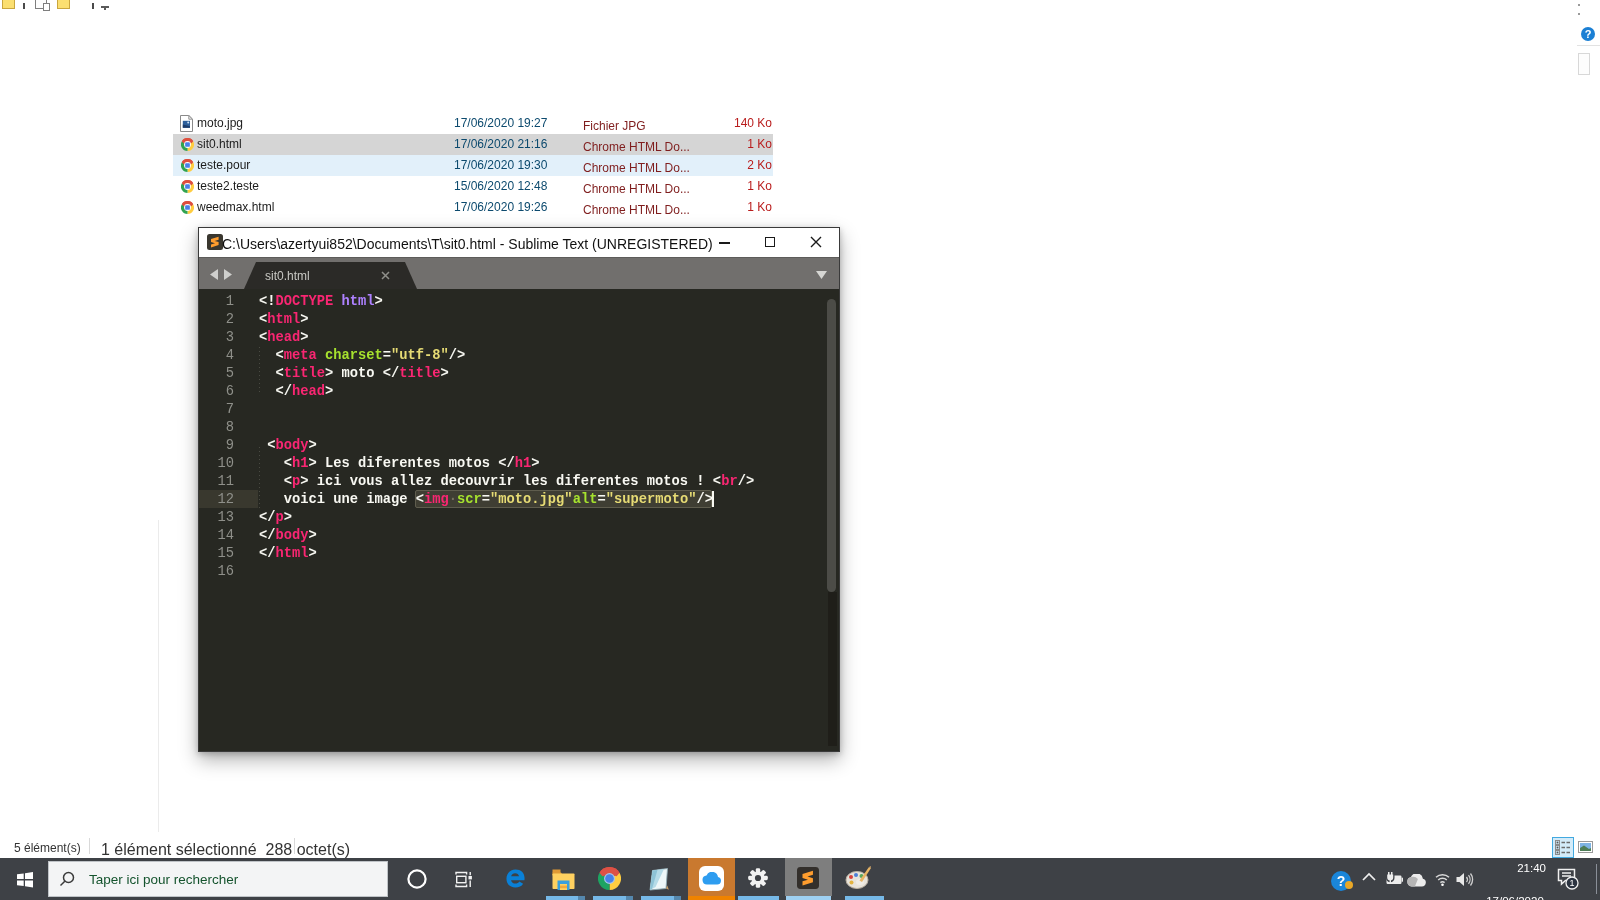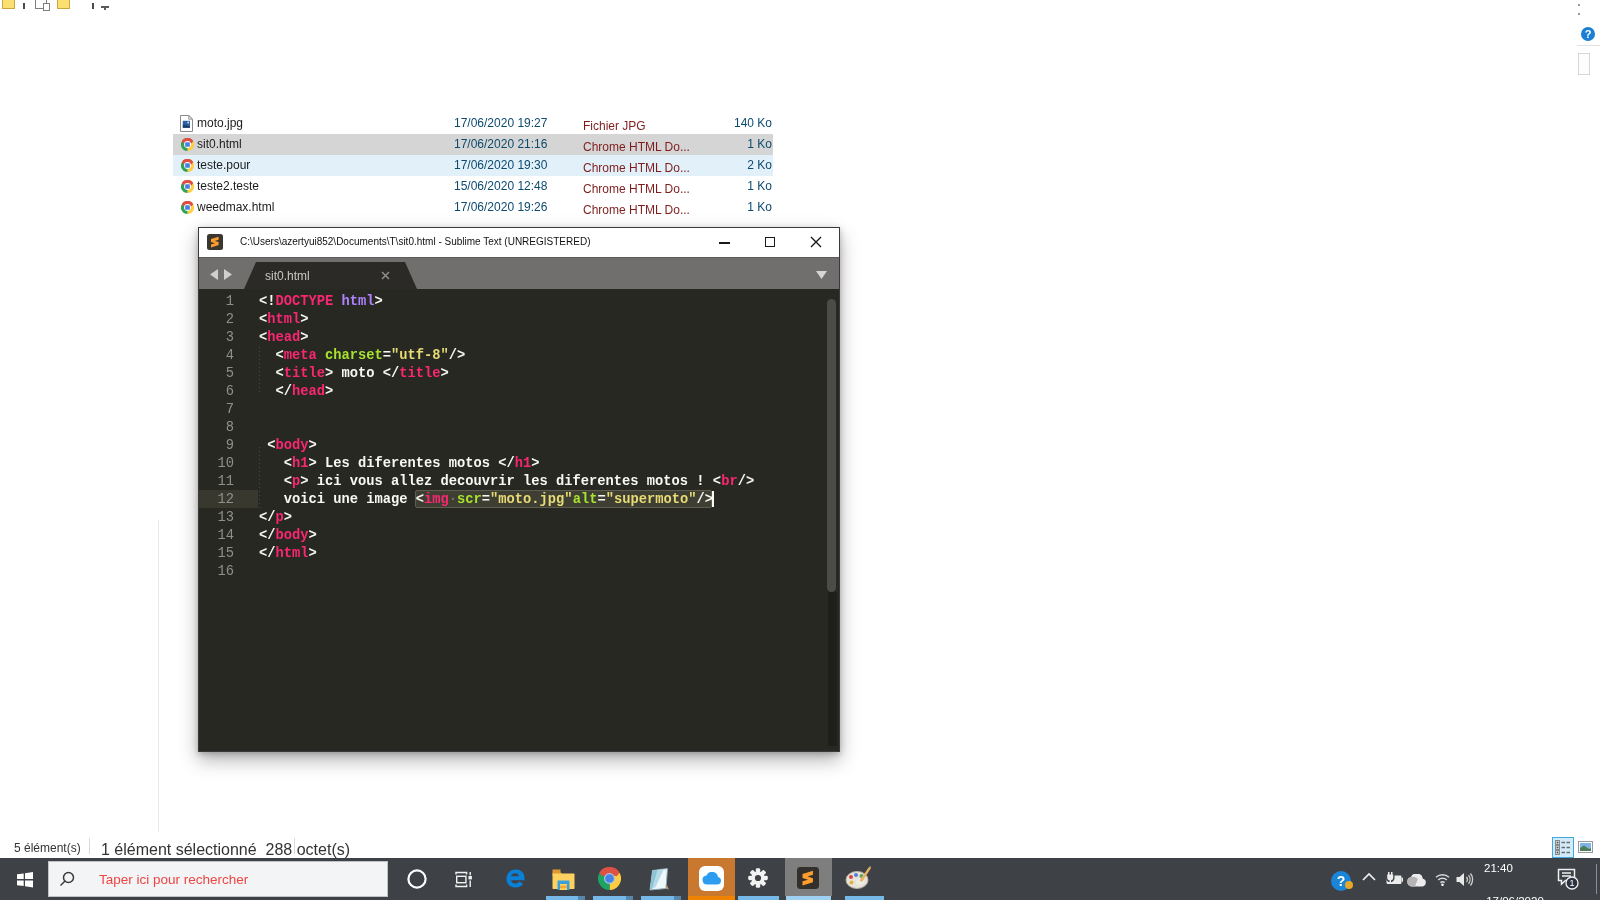--- a/index.html
+++ b/index.html
@@ -4,28 +4,28 @@
 <style>
   html,body{margin:0;padding:0;}
   #screen{position:relative;width:1600px;height:900px;background:#ffffff;overflow:hidden;
     font-family:"Liberation Sans",sans-serif;}
   .abs{position:absolute;}
   
   .frow{position:absolute;left:173px;width:600px;height:21px;}
   .fname{position:absolute;left:24px;top:3px;font-size:12px;color:#1c1c1c;}
   .fdate{position:absolute;left:281px;top:3px;font-size:12px;color:#0c4a6e;}
   .ftype{position:absolute;left:410px;top:6px;font-size:12px;color:#7f1d1d;}
-  .fsize{position:absolute;left:500px;top:3px;width:99px;text-align:right;font-size:12px;color:#0c4a6e;}
+  .fsize{position:absolute;left:500px;top:3px;width:99px;text-align:right;font-size:12px;color:#b91c1c;}
   .ficon{position:absolute;left:8px;top:4px;width:13px;height:13px;}
   
   #win{position:absolute;left:198px;top:227px;width:640px;height:523px;background:#272822;
        border:1px solid #3a3a3a;box-shadow:0 8px 18px rgba(0,0,0,.30),0 2px 6px rgba(0,0,0,.22);}
   #titlebar{position:absolute;left:199px;top:228px;width:640px;height:30px;background:#ffffff;}
   #tabbar{position:absolute;left:199px;top:258px;width:640px;height:31px;background:#716f6d;}
-  #title-text{position:absolute;left:240px;top:236px;font-size:10px;color:#111;white-space:pre;}
+  #title-text{position:absolute;left:222px;top:236px;font-size:14px;color:#111;white-space:pre;}
   .codepre{position:absolute;margin:0;font-family:"Liberation Mono",monospace;
            font-size:13.75px;line-height:18px;white-space:pre;font-weight:bold;letter-spacing:0;}
   .w{color:#f8f8f2}.p{color:#f92672}.g{color:#a6e22e}.y{color:#e6db74}.v{color:#ae81ff}.d{color:#75715e}
   
   #taskbar{position:absolute;left:0;top:858px;width:1600px;height:42px;background:#3e4146;}
   #searchbox{position:absolute;left:48px;top:861px;width:340px;height:36px;background:#f3f4f5;border:1px solid #bfc3c7;box-sizing:border-box;}
   .tbtext{color:#fff;font-size:12px;}
 </style>
 </head>
 <body>
@@ -224,21 +224,21 @@
     <path d="M0 2.3 L6.7 1.4 L6.7 7.1 L0 7.1 Z" fill="#fff"></path>
     <path d="M8 1.2 L16 0.1 L16 7.1 L8 7.1 Z" fill="#fff"></path>
     <path d="M0 8.4 L6.7 8.4 L6.7 14.1 L0 13.2 Z" fill="#fff"></path>
     <path d="M8 8.4 L16 8.4 L16 15.4 L8 14.3 Z" fill="#fff"></path>
   </svg>
 
   <svg class="abs" style="left:59px;top:871px;" width="16" height="16" viewBox="0 0 16 16">
     <circle cx="9.5" cy="6.5" r="5" fill="none" stroke="#3b3b3b" stroke-width="1.5"></circle>
     <path d="M5.8 10.2 L1.5 14.5" stroke="#3b3b3b" stroke-width="1.5"></path>
   </svg>
-  <div class="abs" style="left:89px;top:872px;font-size:13.5px;color:#ef4444;margin-left:10px;">Taper ici pour rechercher</div>
+  <div class="abs" style="left:89px;top:872px;font-size:13.5px;color:#14532d;">Taper ici pour rechercher</div>
 
   <svg class="abs" style="left:407px;top:869px;" width="20" height="20" viewBox="0 0 20 20">
     <circle cx="10" cy="10" r="8.6" fill="none" stroke="#ffffff" stroke-width="2.2"></circle>
   </svg>
 
   <svg class="abs" style="left:455px;top:871px;" width="18" height="17" viewBox="0 0 18 17">
     <path d="M1 3.6 v-2.1 h10.6 v2.1" fill="none" stroke="#f2f2f2" stroke-width="1.4"></path>
     <rect x="1.7" y="5.3" width="9.2" height="6.4" fill="none" stroke="#f2f2f2" stroke-width="1.4"></rect>
     <path d="M1 13.4 v2.1 h10.6 v-2.1" fill="none" stroke="#f2f2f2" stroke-width="1.4"></path>
     <path d="M15.2 1 v3.2 M15.2 9.5 v6.5" stroke="#f2f2f2" stroke-width="1.4"></path>
@@ -351,21 +351,21 @@
     <circle cx="8.5" cy="12.7" r="1.3" fill="#fff"></circle>
   </svg>
 
   <svg class="abs" style="left:1456px;top:872px;" width="18" height="15" viewBox="0 0 18 15">
     <path d="M0.5 5 h3 L8 1 v13 L3.5 10 h-3 z" fill="#e8e8e8"></path>
     <path d="M10.5 5 a4 4 0 0 1 0 5" fill="none" stroke="#cfcfcf" stroke-width="1.3"></path>
     <path d="M12.5 3.2 a6.7 6.7 0 0 1 0 8.6" fill="none" stroke="#cfcfcf" stroke-width="1.3"></path>
     <path d="M14.5 1.5 a9.6 9.6 0 0 1 0 12" fill="none" stroke="#cfcfcf" stroke-width="1.3"></path>
   </svg>
 
-  <div class="abs tbtext" style="left:1484px;top:862px;width:62px;text-align:left;font-size:11.5px;">21:40</div>
+  <div class="abs tbtext" style="left:1484px;top:862px;width:62px;text-align:right;font-size:11.5px;">21:40</div>
   <div class="abs tbtext" style="left:1484px;top:879px;width:62px;text-align:center;font-size:11.5px;margin-top:16px;">17/06/2020</div>
 
   <svg class="abs" style="left:1557px;top:868px;" width="22" height="22" viewBox="0 0 22 22">
     <path d="M1.5 1.5 h16 v11 h-9 l-4 3.5 v-3.5 h-3 z" fill="none" stroke="#f0f0f0" stroke-width="1.5"></path>
     <path d="M5 5 h9 M5 8 h9" stroke="#f0f0f0" stroke-width="1.5"></path>
     <circle cx="15" cy="15" r="6" fill="#2b3340" stroke="#f0f0f0" stroke-width="1.3"></circle>
     <text x="15" y="18.2" text-anchor="middle" font-size="9" fill="#fff" font-family="Liberation Sans">1</text>
   </svg>
 
   <div class="abs" style="left:1596px;top:864px;width:1px;height:30px;background:#8a8f98;"></div>

